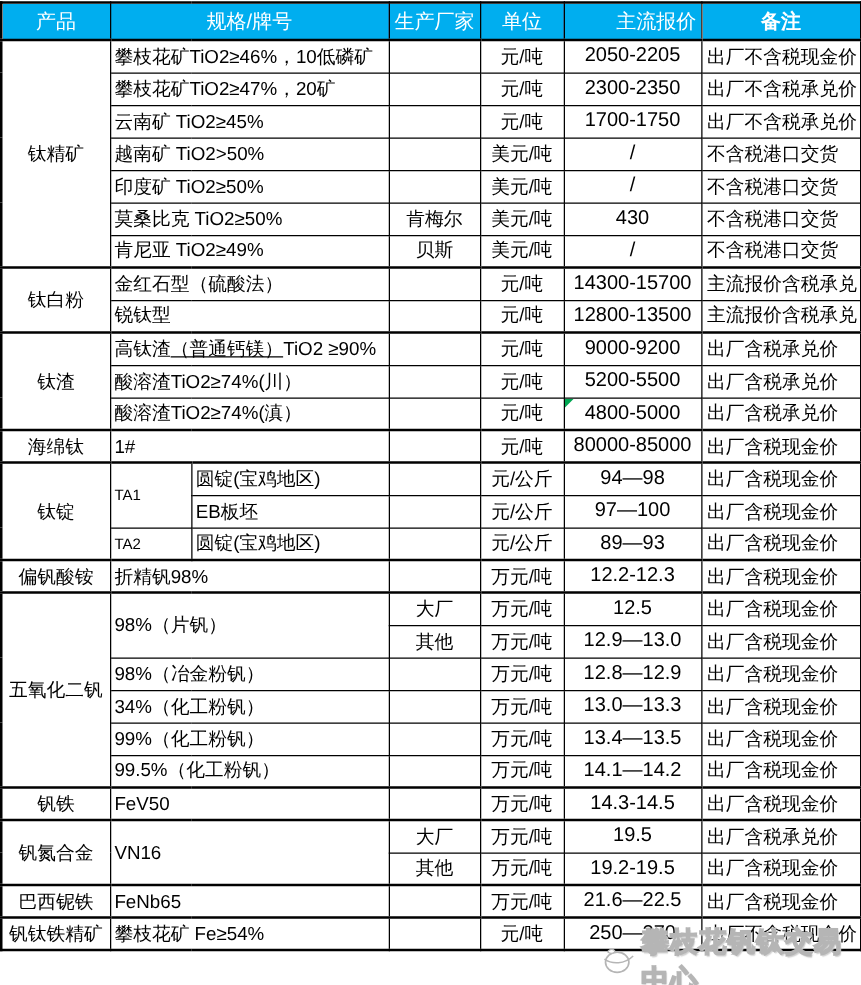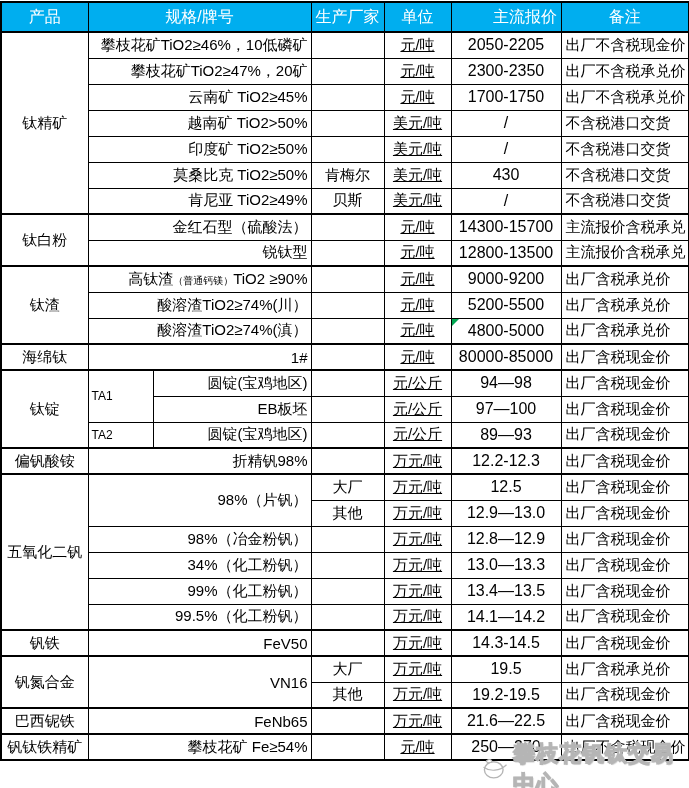--- a/index.html
+++ b/index.html
@@ -6,26 +6,26 @@
   body{width:689px;height:788px;font-family:"Liberation Sans","DejaVu Sans",sans-serif;}
   .page{position:relative;width:689px;height:788px;overflow:hidden;background:#fff;}
   table{border-collapse:collapse;table-layout:fixed;width:688px;margin:1px 0 0 0;border:2px solid #000;}
   th,td{border:1px solid #000;padding:0 3px;color:#000;overflow:hidden;white-space:nowrap;vertical-align:middle;}
   thead th{height:28px;font-size:16px;font-weight:normal;text-align:center;border-bottom:2px solid #000;}
   tbody tr{height:26px;}
   tbody td{font-size:15px;}
   tr.group-start td{border-top:2px solid #000;}
   td.product-cell{text-align:center;}
   td.grade-cell{text-align:left;font-size:12px;}
-  td.spec-cell{text-align:right;}
+  td.spec-cell{text-align:left;}
   td.mfr-cell{text-align:center;margin-left:35px;}
-  td.unit-cell{text-align:center;text-decoration:underline;}
+  td.unit-cell{text-align:center;}
   td.price-cell{text-align:center;font-size:16px;position:relative;}
   td.note-cell{text-align:left;padding:0 4px;}
-  .small-seg{font-size:10px;}
+  .small-seg{font-size:15px;text-decoration:underline;}
   .corner-flag{position:absolute;top:0;left:0;width:0;height:0;border-top:7px solid #00A651;border-right:7px solid transparent;}
   .watermark{position:absolute;left:481px;top:739px;display:flex;align-items:center;
     font-size:22px;font-weight:bold;letter-spacing:1px;color:#fff;
     -webkit-text-stroke:1.2px #b5b5b5;text-shadow:0 0 1px #c0c0c0,1px 1px 1px #cfcfcf;}
   .watermark svg{margin-right:3px;}
 </style>
 </head>
 <body>
 
 <div class="page">
@@ -39,21 +39,21 @@
         <col style="width:110px">
         <col style="width:128px">
     </colgroup>
     <thead>
         <tr id="header-row" style="background: #701a75;">
           <th colspan="1" style="background: rgb(0, 174, 239); color: rgb(255, 255, 255);">产品</th>
           <th colspan="2" style="background: rgb(0, 174, 239); color: rgb(255, 255, 255);">规格/牌号</th>
           <th colspan="1" style="background: rgb(0, 174, 239); color: rgb(255, 255, 255);">生产厂家</th>
           <th colspan="1" style="background: rgb(0, 174, 239); color: rgb(255, 255, 255);">单位</th>
           <th colspan="1" style="background: rgb(0, 174, 239); color: rgb(255, 255, 255); padding-left: 41px;">主流报价</th>
-          <th colspan="1" style="background: rgb(0, 174, 239); color: rgb(255, 255, 255);">备注</th>
+          <th colspan="1" style="background: rgb(0, 174, 239); color: rgb(255, 255, 255); font-weight: bold;">备注</th>
         </tr>
       </thead>
     <tbody id="table-body">
         <tr class="group-start">
           <td class="product-cell" rowspan="7">钛精矿</td>
           <td class="spec-cell" colspan="2"><span>攀枝花矿TiO2≥46%，10低磷矿</span></td>
           <td class="mfr-cell"></td>
           <td class="unit-cell">元/吨</td>
           <td class="price-cell">2050-2205</td>
           <td class="note-cell">出厂不含税现金价</td>

